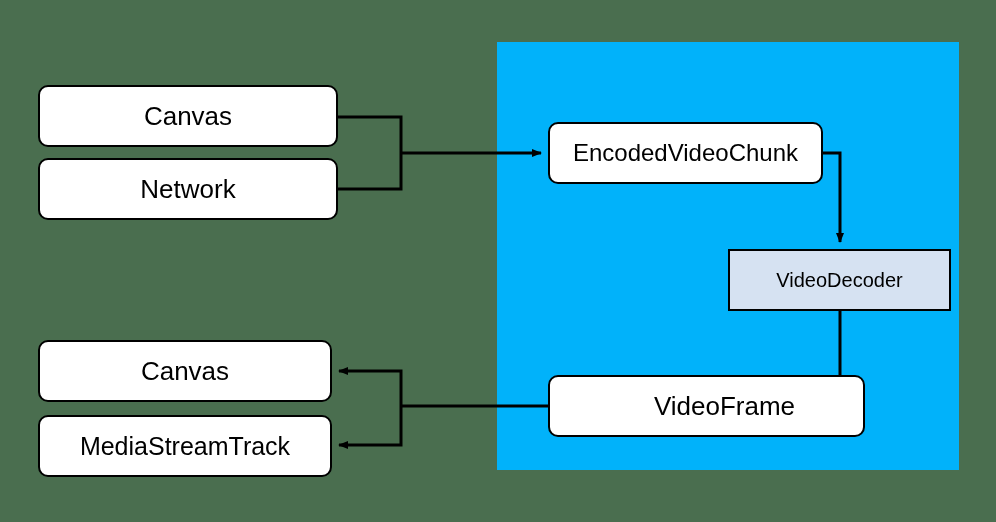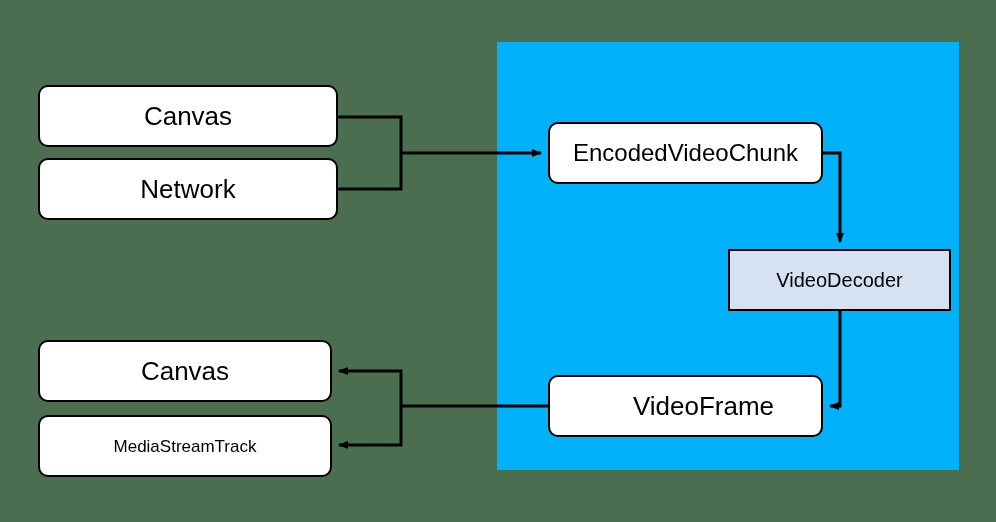--- a/index.html
+++ b/index.html
@@ -37,24 +37,24 @@
     line-height: 1;
     white-space: nowrap;
   }
   .node.rounded { border-radius: 10px; }
   .node.square  { border-radius: 0; }
   .node.api     { background: #d6e2f2; }
 
   #node-storage          { left: 38px;  top: 85px;  width: 300px; height: 62px; font-size: 26px; }
   #node-network          { left: 38px;  top: 158px; width: 300px; height: 62px; font-size: 26px; }
   #node-canvas           { left: 38px;  top: 340px; width: 294px; height: 62px; font-size: 26px; text-align: center; }
-  #node-mediastreamtrack { left: 38px;  top: 415px; width: 294px; height: 62px; font-size: 17px; }
+  #node-mediastreamtrack { left: 38px;  top: 415px; width: 294px; height: 62px; font-size: 25px; }
   #node-encodedvideochunk{ left: 548px; top: 122px; width: 275px; height: 62px; font-size: 24px; }
   #node-videodecoder     { left: 728px; top: 249px; width: 223px; height: 62px; font-size: 20px; }
-  #node-videoframe       { left: 548px; top: 375px; width: 275px; height: 62px; font-size: 26px; padding-left: 36px; }
+  #node-videoframe       { left: 548px; top: 375px; width: 317px; height: 62px; font-size: 26px; padding-left: 36px; }
 
   
   #connectors {
     position: absolute;
     left: 0; top: 0;
     width: 996px;
     height: 522px;
     pointer-events: none;
   }
   .edge {

